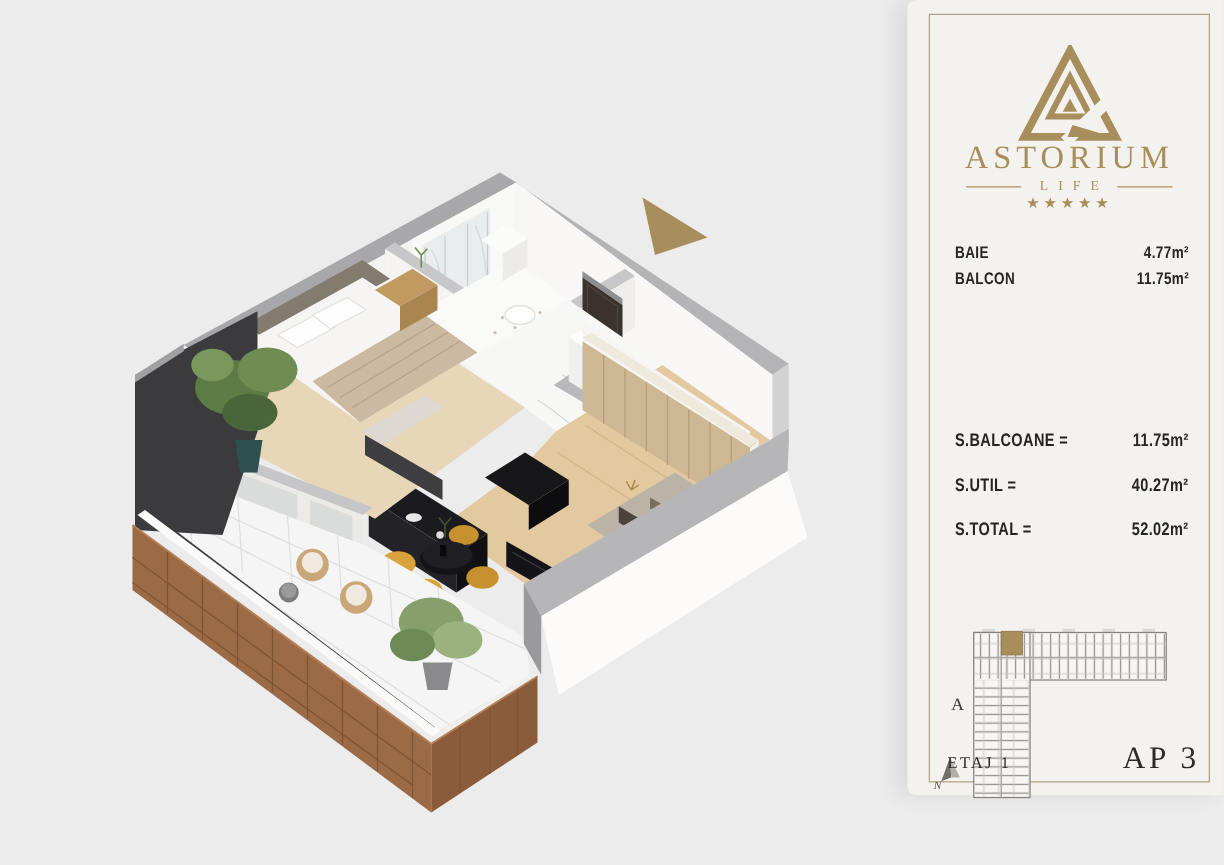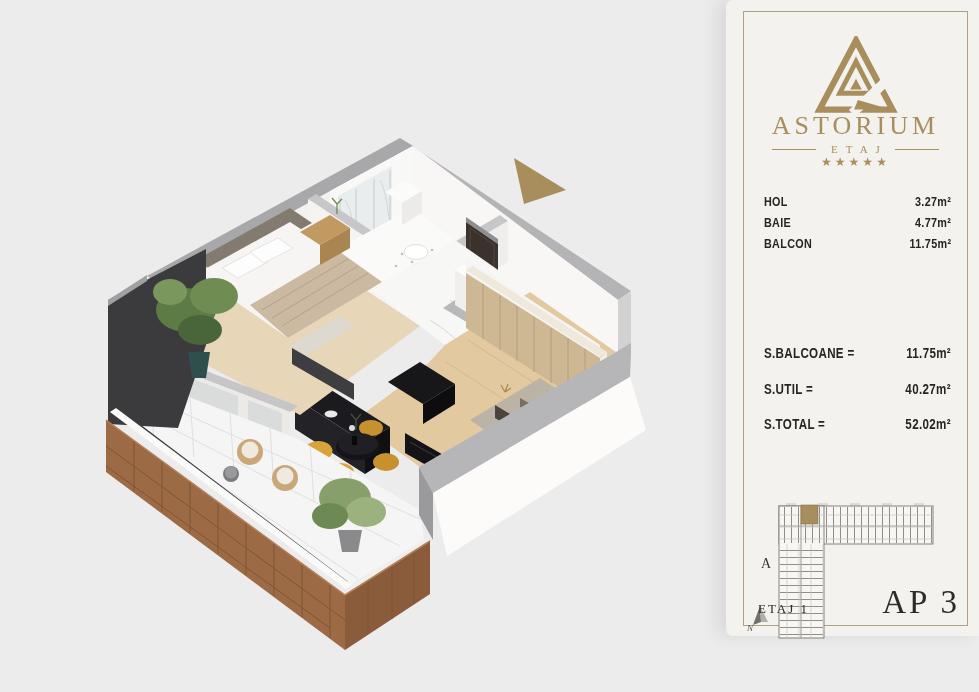--- a/index.html
+++ b/index.html
@@ -45,21 +45,21 @@
   .lbl{max-width:120px;}
   .cond{display:inline-block;transform:scaleX(.8);transform-origin:0 50%;letter-spacing:.4px;}
   .val .cond{transform-origin:100% 50%;}
   #miniplan{position:absolute;left:2px;top:486px;}
   .mini-a{font-family:"Liberation Serif",serif;font-size:14px;fill:#3a3836;}
   .mini-n{font-family:"Liberation Serif",serif;font-style:italic;font-size:9px;fill:#55524c;}
   .footer{position:absolute;left:14px;right:7px;bottom:4px;display:flex;
           justify-content:space-between;align-items:baseline;
           font-family:"Liberation Serif",serif;color:#2c2b29;}
   .floor-label{font-size:13px;letter-spacing:2px;}
-  .ap-label{font-size:33px;letter-spacing:3px;}
+  .ap-label{font-size:25px;letter-spacing:3px;}
 </style>
 </head>
 <body>
 
 <svg id="plan" viewBox="0 0 740 692" xmlns="http://www.w3.org/2000/svg">
   <defs>
     <clipPath id="clipLiving">
         <path d="M445,345 L530,292 L616,352 L420,467 L355,420 L420,372 Z"></path>
       </clipPath>
     <clipPath id="clipBalc">
@@ -262,30 +262,26 @@
     <svg class="brand-mark" width="96" height="78" viewBox="0 0 100 80">
       <path d="M50,4 L12,76 L88,76 Z" fill="none" stroke="var(--c-gold)" stroke-width="6.5"></path>
       <path d="M50,26 L33,59 L67,59 Z" fill="none" stroke="var(--c-gold)" stroke-width="5"></path>
       <path d="M88,40 L46,80" stroke="var(--c-card)" stroke-width="10"></path>
       <path d="M50,44 L44,55 L56,55 Z" fill="var(--c-gold)"></path>
       <path d="M52,66 L86,76 L48,76 Z" fill="var(--c-gold)"></path>
     </svg>
     <div class="brand-name">ASTORIUM</div>
     <div class="life-row">
       <span class="rule"></span>
-        <span class="life-text">ETAJ</span>
+        <span class="life-text">LIFE</span>
         <span class="rule"></span>
     </div>
     <div class="stars">★★★★★</div>
 
     <div class="rooms">
-      <div class="row">
-        <span class="lbl"><span class="cond">HOL</span></span>
-        <span class="val"><span class="cond">3.27m²</span></span>
-      </div>
       <div class="row">
         <span class="lbl"><span class="cond">BAIE</span></span>
         <span class="val"><span class="cond">4.77m²</span></span>
       </div>
       <div class="row">
         <span class="lbl"><span class="cond">BALCON</span></span>
         <span class="val"><span class="cond">11.75m²</span></span>
       </div>
     </div>
 

